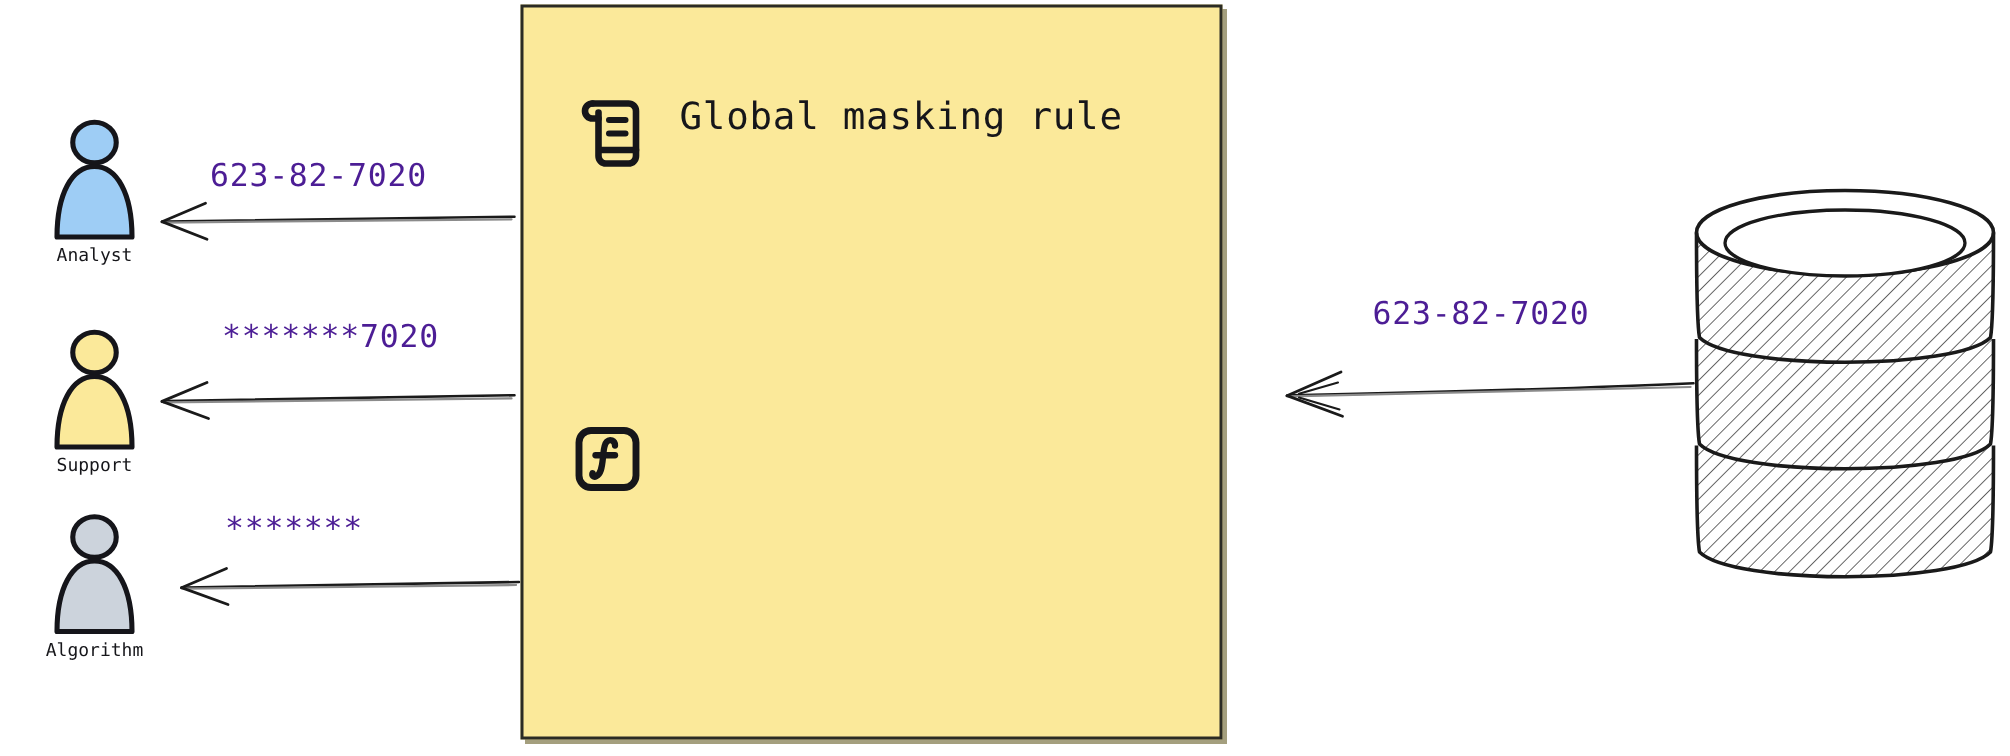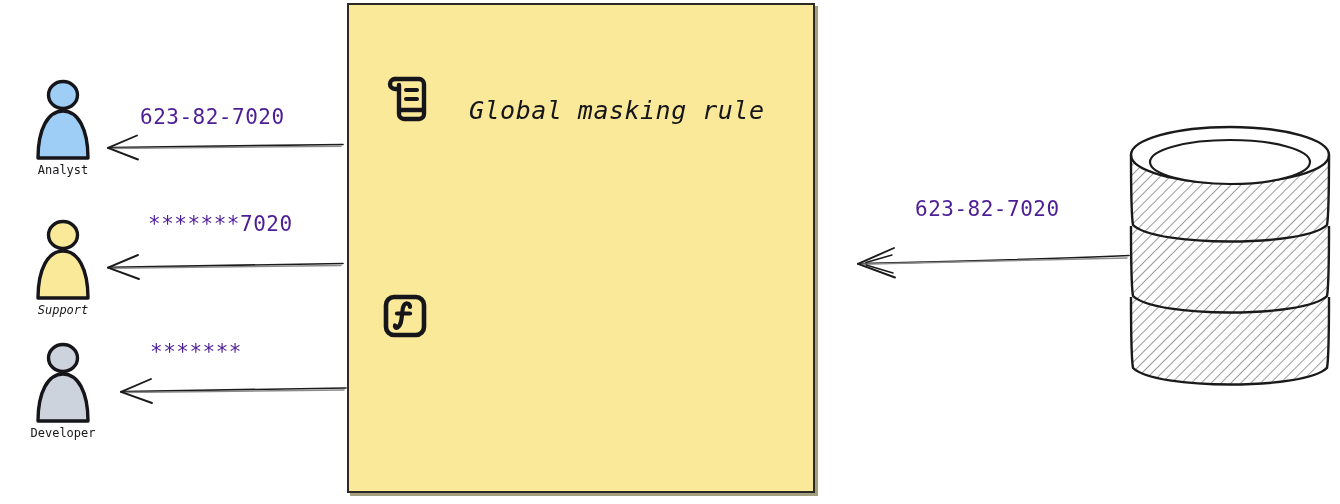--- a/index.html
+++ b/index.html
@@ -37,24 +37,23 @@
     left: 0;
     top: 0;
     width: 100%;
     height: 100%;
   }
 
   .policy-row {
     position: absolute;
     left: 30px;
     display: flex;
-    align-items: flex-end;
-    gap: 38px;
+    align-items: flex-start;
+    gap: 22px;
     height: 62px;
-    font-style: italic;
   }
   .policy-row .row-icon {
     width: 52px;
     height: 52px;
     flex: 0 0 52px;
     display: block;
   }
   .policy-row .row-label {
     font-family: "DejaVu Sans Mono", "Liberation Mono", monospace;
     font-size: 25px;
@@ -128,21 +127,21 @@
 
   <div class="arrow-wrap" style="left:95px; top:128px;">
     <svg width="250" height="36" viewBox="0 0 250 36">
       <path d="M248 16.5 C200 17.6 120 18.4 16 19.6" fill="none" stroke="#1a1a1a" stroke-width="1.7" stroke-linecap="round"></path>
       <path d="M246 18.2 C198 19.0 118 19.4 14 20.4" fill="none" stroke="#8b8b8b" stroke-width="1.5" stroke-linecap="round"></path>
       <path d="M13 19.8 L42 7.5" fill="none" stroke="#1a1a1a" stroke-width="1.9" stroke-linecap="round"></path>
       <path d="M13 19.8 L43 31.5" fill="none" stroke="#1a1a1a" stroke-width="1.9" stroke-linecap="round"></path>
     </svg>
   </div>
 
-  <div class="actor" style="top:218px;font-style:italic;">
+  <div class="actor" style="top:218px;">
     <svg class="person" viewBox="0 0 66 84">
       <ellipse cx="33" cy="17" rx="14.5" ry="13.5" fill="#fbe99a" stroke="#15151a" stroke-width="3.4"></ellipse>
       <path d="M8 80 C8 51 18 33 33 33 C48 33 58 51 58 80 Z" fill="#fbe99a" stroke="#15151a" stroke-width="3.4" stroke-linejoin="round"></path>
     </svg>
     <span class="actor-label">Support</span>
   </div>
 
   <div class="edge-label" style="left:148px; top:212px;">*******7020</div>
 
   <div class="arrow-wrap" style="left:95px; top:248px;">
@@ -152,21 +151,21 @@
       <path d="M13 19.6 L43 7.0" fill="none" stroke="#1a1a1a" stroke-width="1.9" stroke-linecap="round"></path>
       <path d="M13 19.6 L44 31.0" fill="none" stroke="#1a1a1a" stroke-width="1.9" stroke-linecap="round"></path>
     </svg>
   </div>
 
   <div class="actor" style="top:341px;">
     <svg class="person" viewBox="0 0 66 84">
       <ellipse cx="33" cy="17" rx="14.5" ry="13.5" fill="#ccd3dc" stroke="#15151a" stroke-width="3.4"></ellipse>
       <path d="M8 80 C8 51 18 33 33 33 C48 33 58 51 58 80 Z" fill="#ccd3dc" stroke="#15151a" stroke-width="3.4" stroke-linejoin="round"></path>
     </svg>
-    <span class="actor-label">Developer</span>
+    <span class="actor-label">Algorithm</span>
   </div>
 
   <div class="edge-label" style="left:150px; top:340px;">*******</div>
 
   <div class="arrow-wrap" style="left:108px; top:372px;">
     <svg width="240" height="36" viewBox="0 0 240 36">
       <path d="M238 16.0 C190 17.2 110 18.4 16 19.6" fill="none" stroke="#1a1a1a" stroke-width="1.7" stroke-linecap="round"></path>
       <path d="M236 18.0 C188 18.8 108 19.4 14 20.4" fill="none" stroke="#8b8b8b" stroke-width="1.5" stroke-linecap="round"></path>
       <path d="M13 19.8 L43 7.0" fill="none" stroke="#1a1a1a" stroke-width="1.9" stroke-linecap="round"></path>
       <path d="M13 19.8 L44 31.0" fill="none" stroke="#1a1a1a" stroke-width="1.9" stroke-linecap="round"></path>

